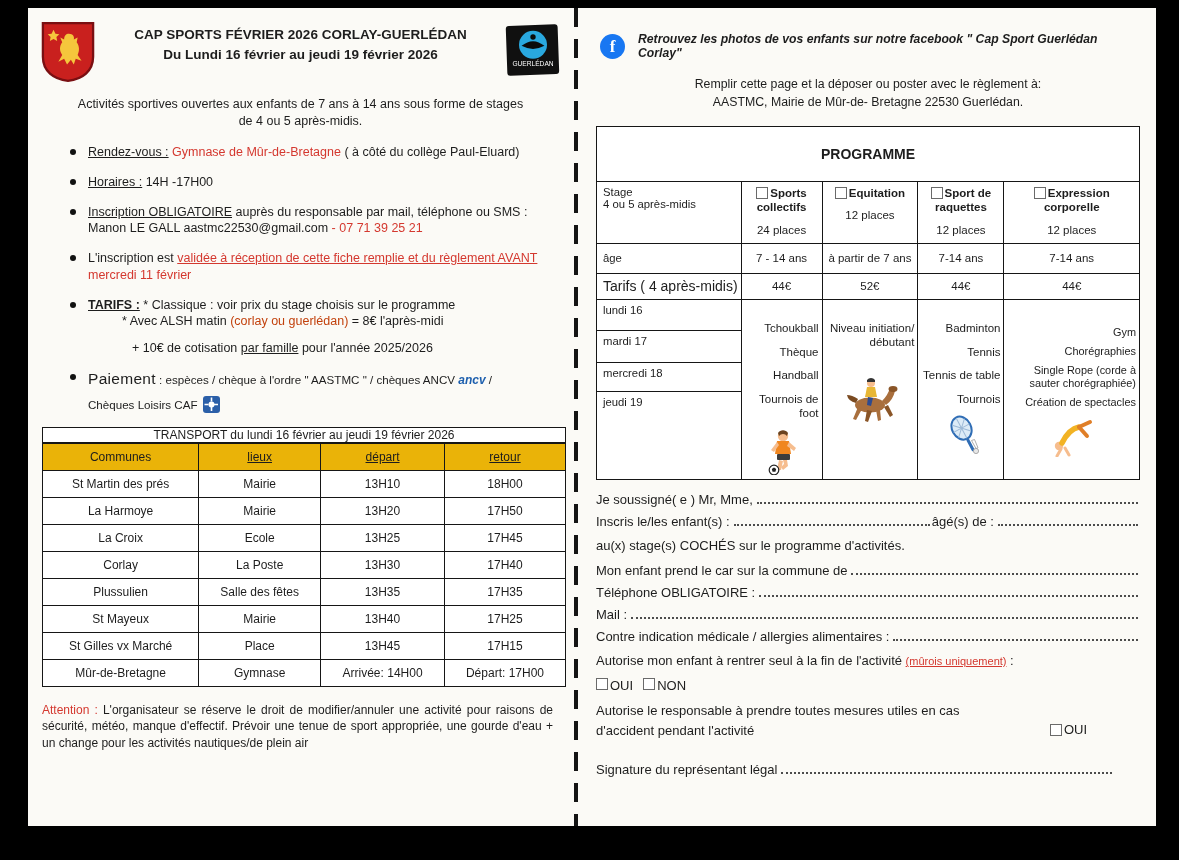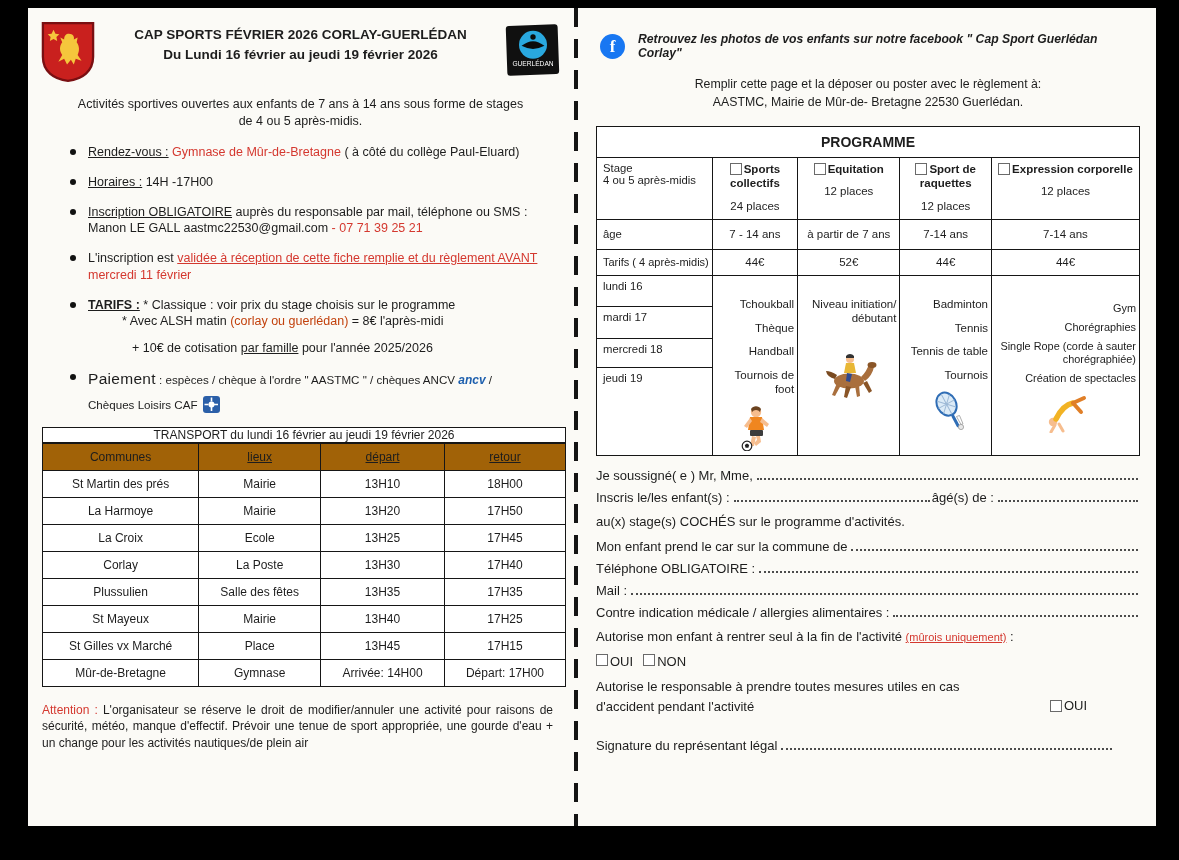--- a/index.html
+++ b/index.html
@@ -30,41 +30,41 @@
   .gray{color:#c2410c}
   .cotis{margin:-2px 0 14px 62px;font-size:12.5px}
   .paiement-label{font-size:15.5px;letter-spacing:.3px}
   .pai-small{font-size:11.6px}
   .ancv{color:#1d5fae;font-weight:700;font-style:italic;font-size:12px}
   .caf-logo{vertical-align:-4px;margin-left:5px}
   .pai-line2{margin-top:7px}
   table.transport{border-collapse:collapse;width:524px;margin:2px 0 0 2px;font-size:12px;background:#fff}
   .transport td{border:1.6px solid #161616;text-align:center;padding:0 4px;height:27px}
   .transport .t-title td{height:16px;border-bottom-width:2px}
-  .transport .t-head td{background:#a16207}
+  .transport .t-head td{background:#eab308}
   .attention{margin:15px 8px 0 2px;font-size:12px;line-height:1.38;text-align:justify}
 
   
   .fb-row{display:flex;align-items:center;gap:13px;margin:12px 0 0 4px}
   .fb-icon{width:25px;height:25px;border-radius:50%;background:#1877f2;color:#fff;text-align:center;
     line-height:25px;font-size:17px;font-weight:700;font-family:"Liberation Serif",serif;flex:none}
   .fb-text{font-size:12.2px;font-weight:700;font-style:italic}
   .submit-note{text-align:center;font-size:12.3px;line-height:1.5;margin-top:15px}
   table.prog{border-collapse:collapse;width:100%;margin-top:14px;font-size:11.5px;background:#fff}
   .prog td{border:1.4px solid #161616;padding:4px 3px;vertical-align:top}
-  .prog .prog-title{text-align:center;font-size:14px;font-weight:700;padding:7px;vertical-align:middle}
+  .prog .prog-title{text-align:center;font-size:14px;font-weight:700;padding:19px;vertical-align:middle}
   .prog td.lab{width:106px;text-align:left;padding-left:6px;font-size:11.3px}
   .prog .opt{text-align:center}
   .prog .optname{font-weight:600;line-height:1.25}
   .prog .places{margin-top:9px}
   .prog tr.stage-row td{height:62px}
   .prog tr.age-row td{height:30px;vertical-align:middle;text-align:center}
   .prog tr.age-row td.lab{text-align:left}
   .prog tr.tarif-row td{height:26px;vertical-align:middle;text-align:center}
-  .prog tr.tarif-row td.lab{text-align:right;font-size:11px;white-space:nowrap}
+  .prog tr.tarif-row td.lab{text-align:right;font-size:14px;white-space:nowrap}
   .prog tr.d1 td{height:30px}.prog tr.d2 td{height:30px}.prog tr.d3 td{height:28px}.prog tr.d4 td{height:84px}
   .prog td.act{text-align:right;vertical-align:top;padding-top:20px}
   .aline{margin-top:10px;line-height:1.2}
   .aline:first-child{margin-top:2px}
   .tight .aline{margin-top:6px;font-size:10.9px}
   .act-icon{display:block;margin:8px auto 0}
   .eq-icon{margin-top:28px}
   .cbx{display:inline-block;width:12px;height:12px;border:1.7px solid #6a6a6a;background:#fff;
     vertical-align:-2px;margin-right:2px}
   .form{margin-top:12px;font-size:13px}

